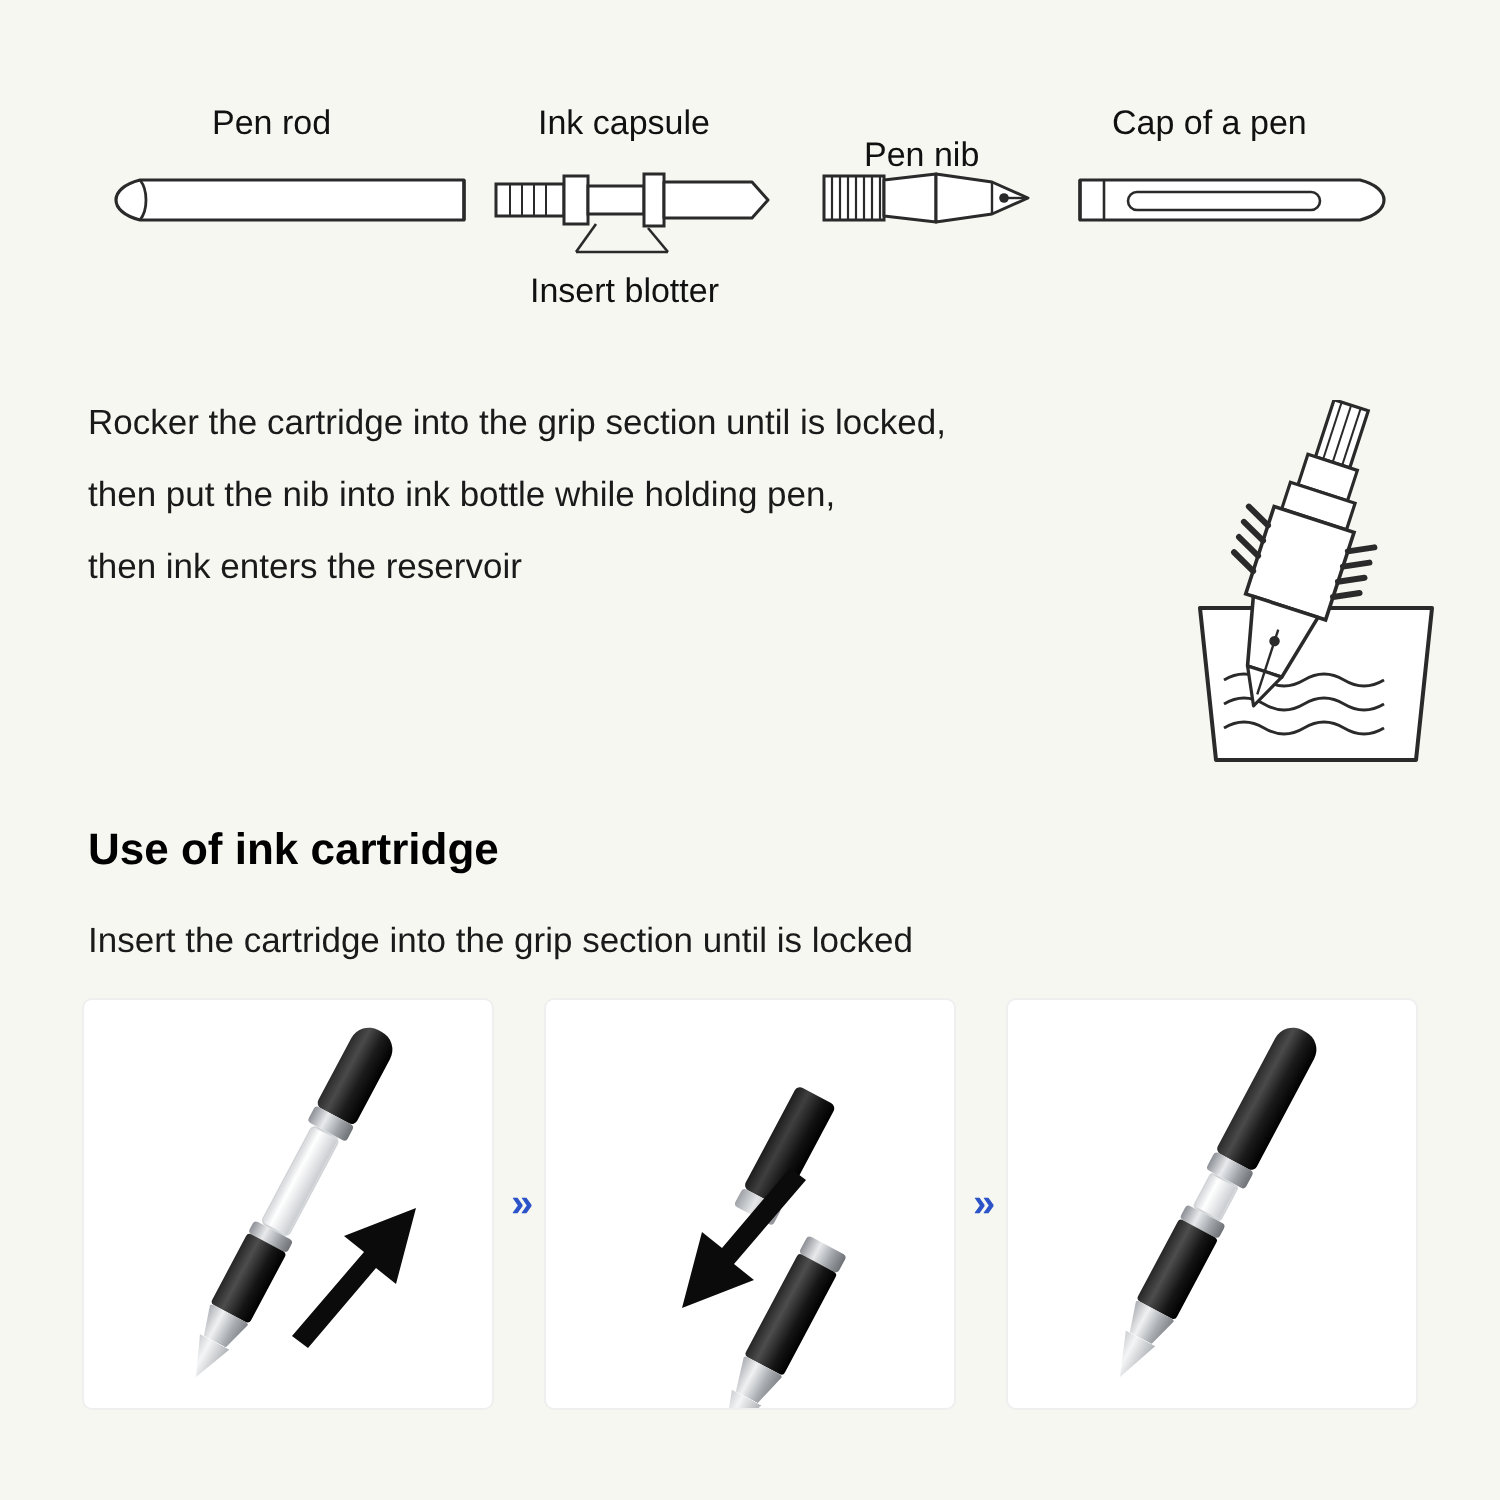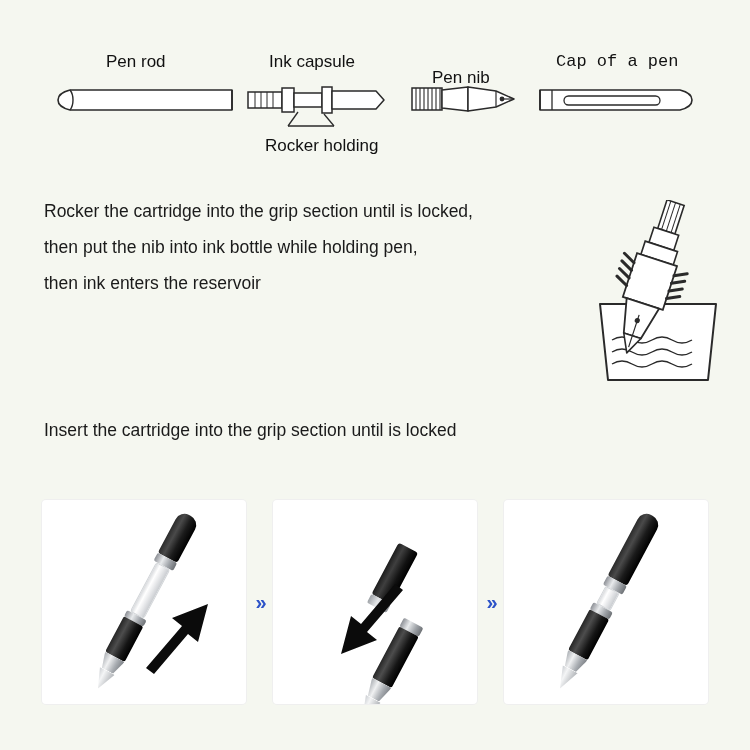--- a/index.html
+++ b/index.html
@@ -144,22 +144,22 @@
   svg { display: block; }
 </style>
 </head>
 <body>
 
 <div class="parts-section">
 
   <div class="part-label" style="left:106px; top:52px;">Pen rod</div>
   <div class="part-label" style="left:269px; top:52px;">Ink capsule</div>
   <div class="part-label" style="left:432px; top:52px;margin-top:16px;">Pen nib</div>
-  <div class="part-label" style="left:556px; top:52px;font-family:Liberation Mono, monospace;">Cap of a pen</div>
-  <div class="part-label" style="left:265px; top:136px;">Rocker holding</div>
+  <div class="part-label" style="left:556px; top:52px;">Cap of a pen</div>
+  <div class="part-label" style="left:265px; top:136px;">Insert blotter</div>
 
   <div class="part-art" style="left:56px; top:82px;">
     <svg width="180" height="36" viewBox="0 0 180 36">
       <path d="M14 8 C6 10 2 14 2 18 C2 22 6 26 14 28 L176 28 L176 8 Z" fill="#ffffff" stroke="#2a2a2a" stroke-width="1.6" stroke-linejoin="round"></path>
       <path d="M14 8 C18 13 18 23 14 28" fill="none" stroke="#2a2a2a" stroke-width="1.4"></path>
       <line x1="176" y1="8" x2="176" y2="28" stroke="#2a2a2a" stroke-width="1.6"></line>
     </svg>
   </div>
 
   <div class="part-art" style="left:246px; top:80px;">
@@ -239,20 +239,21 @@
       <path d="M100 70 L112 64 M100 78 L112 72 M100 86 L112 80 M100 94 L112 88" stroke="#2a2a2a" stroke-width="3" stroke-linecap="round"></path>
       <path d="M62 106 L96 106 L88 140 L70 140 Z" fill="#ffffff" stroke="#2a2a2a" stroke-width="1.8" stroke-linejoin="round"></path>
       <path d="M70 140 L88 140 L79 158 Z" fill="#ffffff" stroke="#2a2a2a" stroke-width="1.6" stroke-linejoin="round"></path>
       <line x1="79" y1="118" x2="79" y2="152" stroke="#2a2a2a" stroke-width="1.2"></line>
       <circle cx="79" cy="124" r="2.6" fill="#2a2a2a"></circle>
     </g>
   </svg>
 </div>
 
 <div class="block-cartridge">
+  <h2 class="heading">Use of ink cartridge</h2>
   <div class="para-line">Insert the cartridge into the grip section until is locked</div>
 </div>
 
 <div class="photo-row">
 
   <div class="photo-card">
     <div class="pen" style="transform: translate(-50%,-50%) rotate(28deg); width:22px; height:196px;">
       <div class="seg barrel" style="top:0; height:48px;"></div>
       <div class="seg ring" style="top:48px; height:9px;"></div>
       <div class="seg cartridge-clear" style="top:57px; height:56px; left:3px; width:16px; border-radius:3px;"></div>

